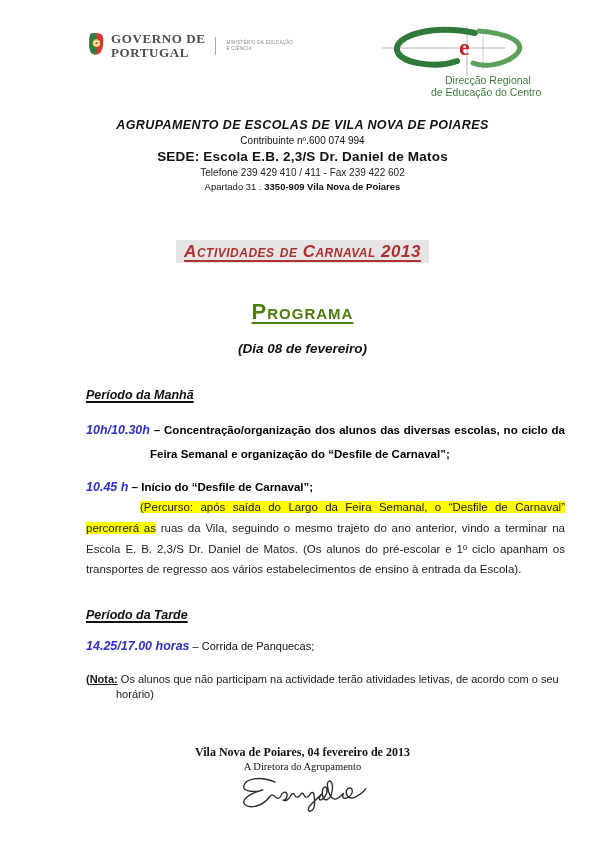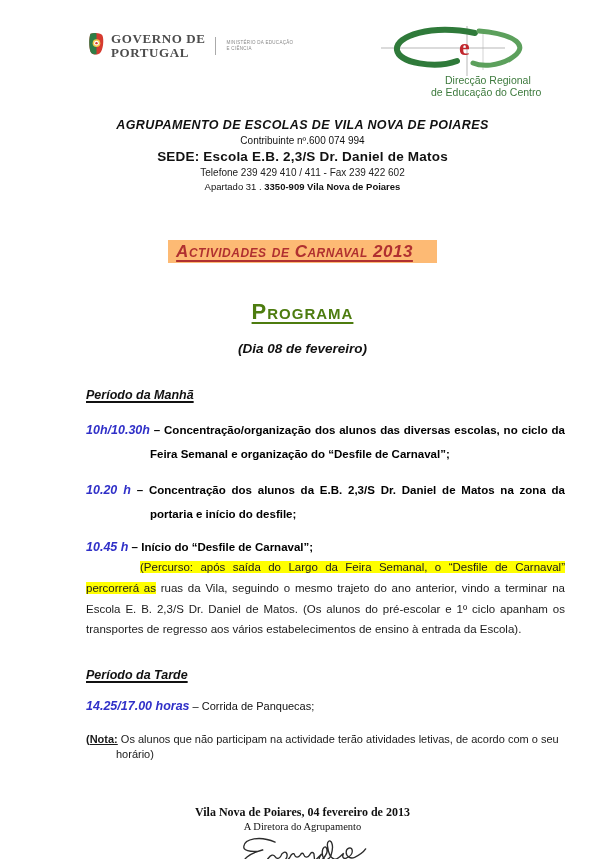--- a/index.html
+++ b/index.html
@@ -20,23 +20,23 @@
   .school-name { font-size:12.5px; font-weight:bold; font-style:italic; letter-spacing:0.4px; }
   .contrib { font-size:10px; margin-top:1px; }
   .sede { font-size:13.5px; font-weight:bold; margin-top:2px; letter-spacing:0.2px; }
   .tel { font-size:10px; color:#222; margin-top:1px; }
   .apartado { font-size:9.5px; margin-top:1px; }
   .apartado b { font-weight:bold; }
 
   
   .title-wrap { text-align:center; margin-top:48px; }
   .carnival-title {
-    display:inline-block; background:#fdba74; color:#b03030;
+    display:inline-block; background:#e5e5e5; color:#b03030;
     font-weight:bold; font-style:italic; font-variant-caps:small-caps;
-    font-size:17px; letter-spacing:0.5px; padding:2px 24px 1px 8px;
+    font-size:17px; letter-spacing:0.5px; padding:2px 8px 1px 8px;
     text-decoration:underline; text-decoration-thickness:2px; text-underline-offset:3px;
     text-decoration-color:#b03030;
   }
 
   
   .programa-wrap { text-align:center; margin-top:36px; }
   .programa-title {
     display:inline-block; color:#4d7c0f; font-weight:bold; font-variant-caps:small-caps;
     font-size:22px; letter-spacing:1px;
     text-decoration:underline; text-decoration-thickness:2px; text-underline-offset:3px;
@@ -128,24 +128,20 @@
 
   <div class="content">
 
     <div class="section-heading">Período da Manhã</div>
 
     <div class="sched-item">
       <span class="time u">10h/10.30h</span>
       <span class="item-text">– Concentração/organização dos alunos das diversas escolas, no ciclo da Feira Semanal e organização do “Desfile de Carnaval”;</span>
     </div>
 
-    <div class="sched-item tight">
-      <span class="time">10.20 h</span>
-      <span class="item-text">– Concentração dos alunos da E.B. 2,3/S Dr. Daniel de Matos na zona da portaria e início do desfile;</span>
-    </div>
 
     <div class="sched-item tight" style="margin-bottom:0; line-height:1.5;">
       <span class="time u">10.45 h</span>
       <span class="item-text">– Início do “Desfile de Carnaval”;</span>
     </div>
     <p class="percurso"><span class="hl">(Percurso: após saída do Largo da Feira Semanal, o “Desfile de Carnaval” percorrerá as</span><span> ruas da Vila, seguindo o mesmo trajeto do ano anterior, vindo a terminar na Escola E. B. 2,3/S Dr. Daniel de Matos. (Os alunos do pré-escolar e 1º ciclo apanham os transportes de regresso aos vários estabelecimentos de ensino à entrada da Escola).</span></p>
 
     <div class="section-heading" style="margin-top:28px;">Período da Tarde</div>
 
     <div class="afternoon-item">

